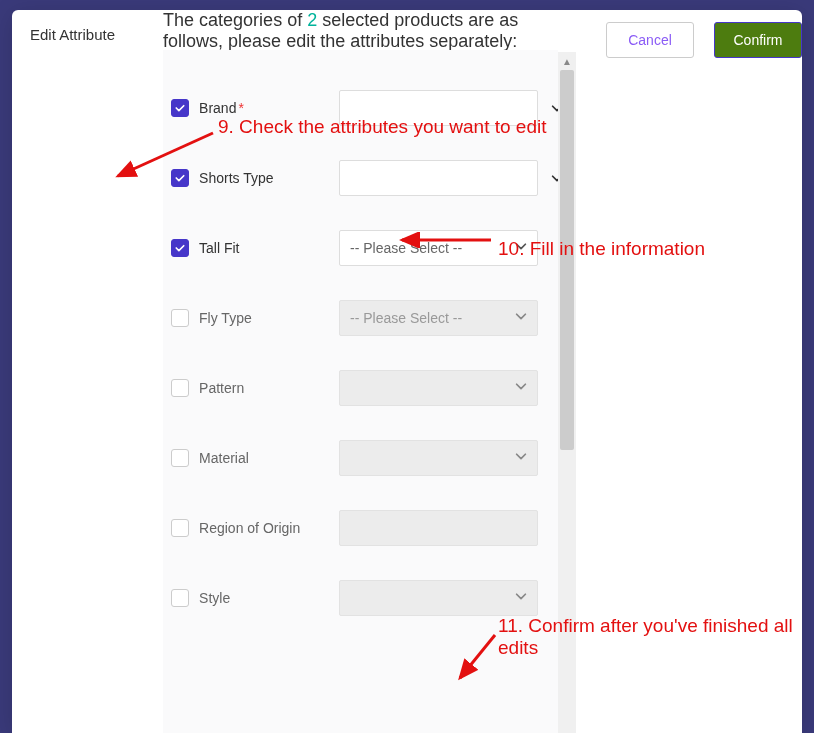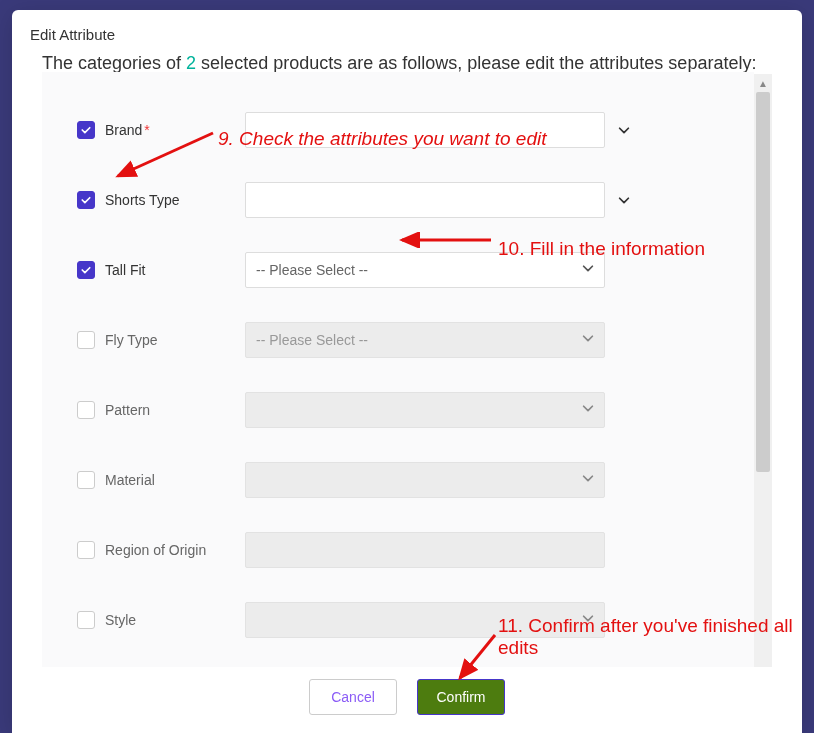--- a/index.html
+++ b/index.html
@@ -19,21 +19,21 @@
     .modal {
       position: absolute;
       top: 10px;
       left: 12px;
       right: 12px;
       bottom: 0;
       background: #fff;
       border-radius: 6px 6px 0 0;
       box-shadow: 0 4px 24px rgba(0,0,0,0.15);
       display: flex;
-      flex-direction: column;
+      flex-direction: row;
     }
     .modal-header {
       padding: 16px 18px 10px;
     }
     .modal-title {
       font-size: 15px;
       font-weight: 500;
       color: #333;
     }
     .modal-body {
@@ -98,21 +98,20 @@
       left: 2px;
       width: 14px;
       height: 380px;
       background: #ccc;
       border-radius: 2px;
     }
     .attr-row {
       display: flex;
       align-items: center;
       margin-bottom: 34px;
-      margin-left: 27px;
     }
     .chk {
       width: 18px;
       height: 18px;
       border: 1.5px solid #ccc;
       border-radius: 3px;
       background: #fff;
       margin-right: 10px;
       display: flex;
       align-items: center;
@@ -367,21 +366,21 @@
     </div>
 
   </div>
 
   <div class="modal-footer">
     <button class="btn">Cancel</button>
     <button class="btn btn-primary">Confirm</button>
   </div>
 </div>
 
-<div class="anno" style="top:128px;left:218px;font-style:italic;">9. Check the attributes you want to edit</div>
+<div class="anno" style="top:116px;left:218px;">9. Check the attributes you want to edit</div>
 <svg class="arrow-svg" style="top:128px;left:108px;" width="110" height="60">
   <defs>
       <marker id="ah1" markerWidth="8" markerHeight="8" refX="6" refY="3" orient="auto">
         <path d="M0,0 L7,3 L0,6 Z" fill="#e31010"></path>
       </marker>
     </defs>
   <line x1="105" y1="5" x2="10" y2="48" stroke="#e31010" stroke-width="3" marker-end="url(#ah1)"></line>
 </svg>
 
 <div class="anno" style="top:219px;left:498px;margin-top:19px;">10. Fill in the information</div>

